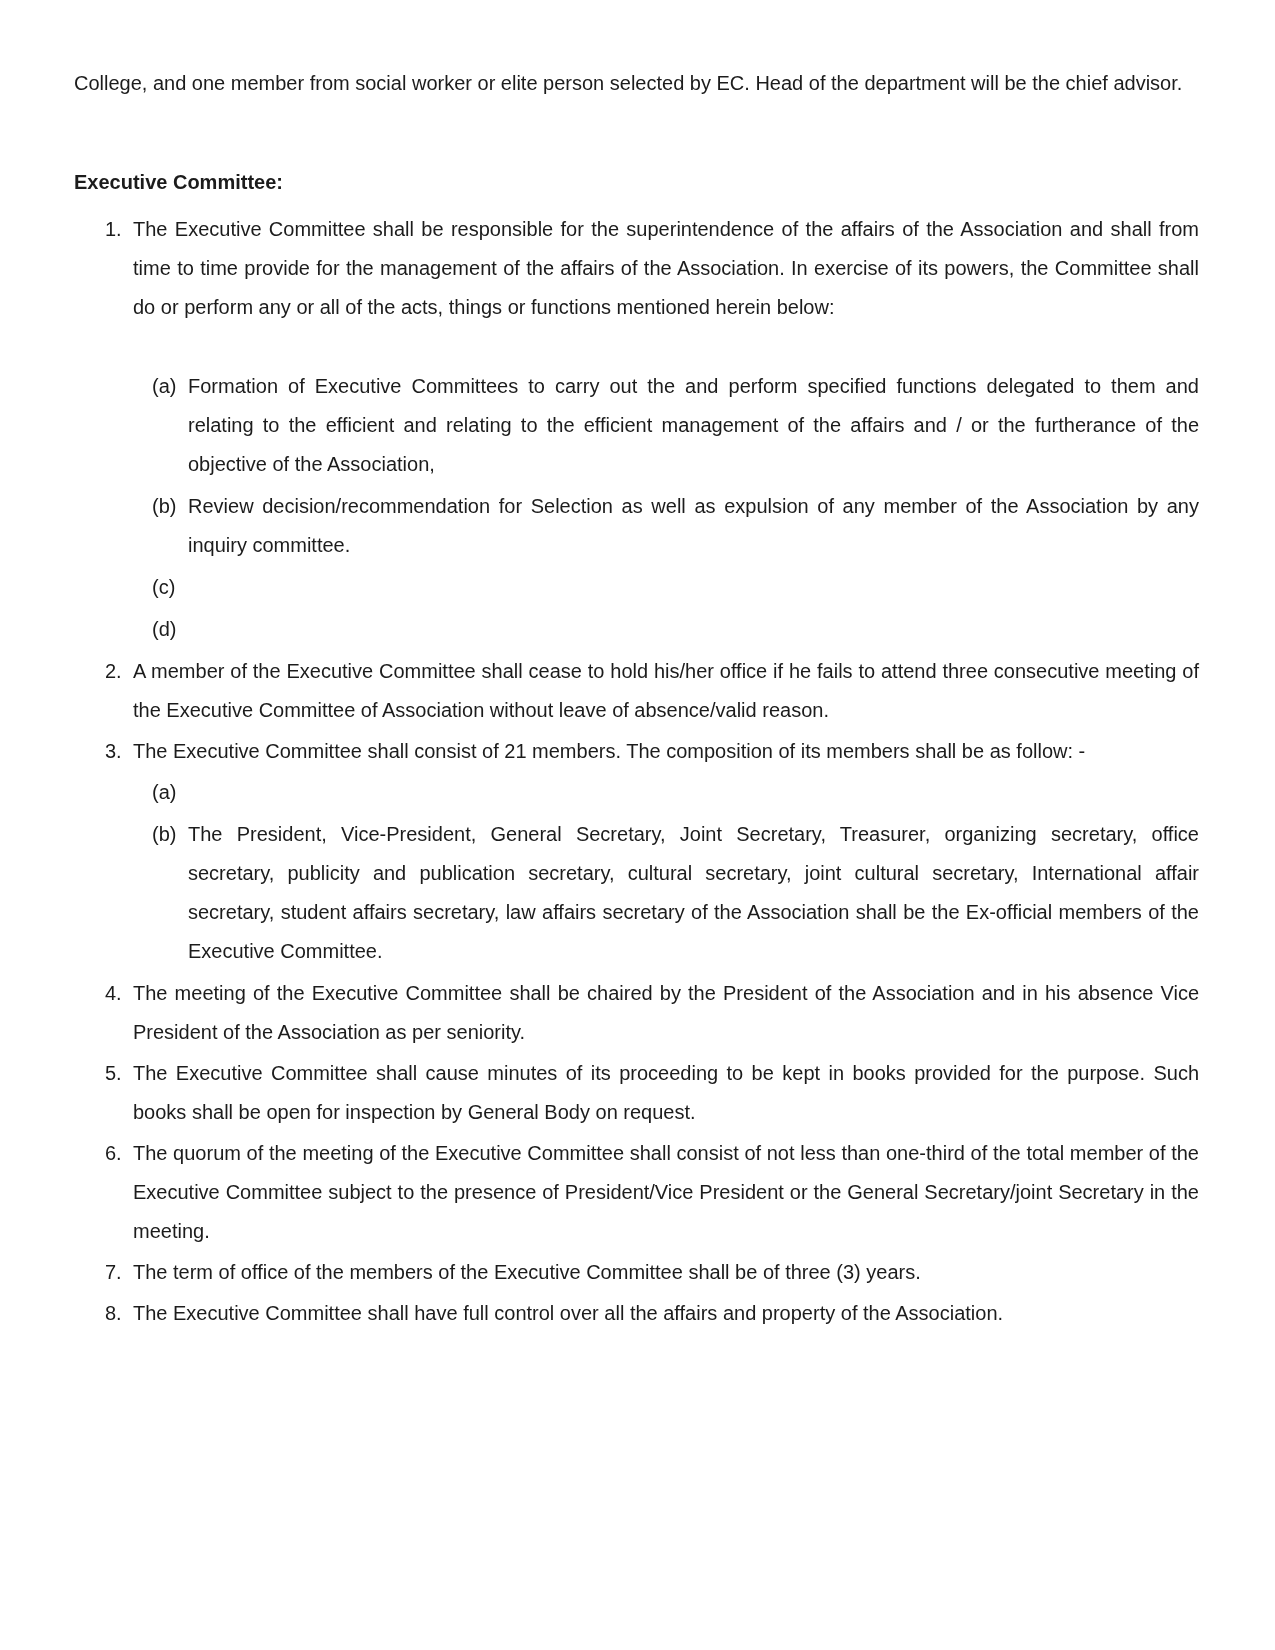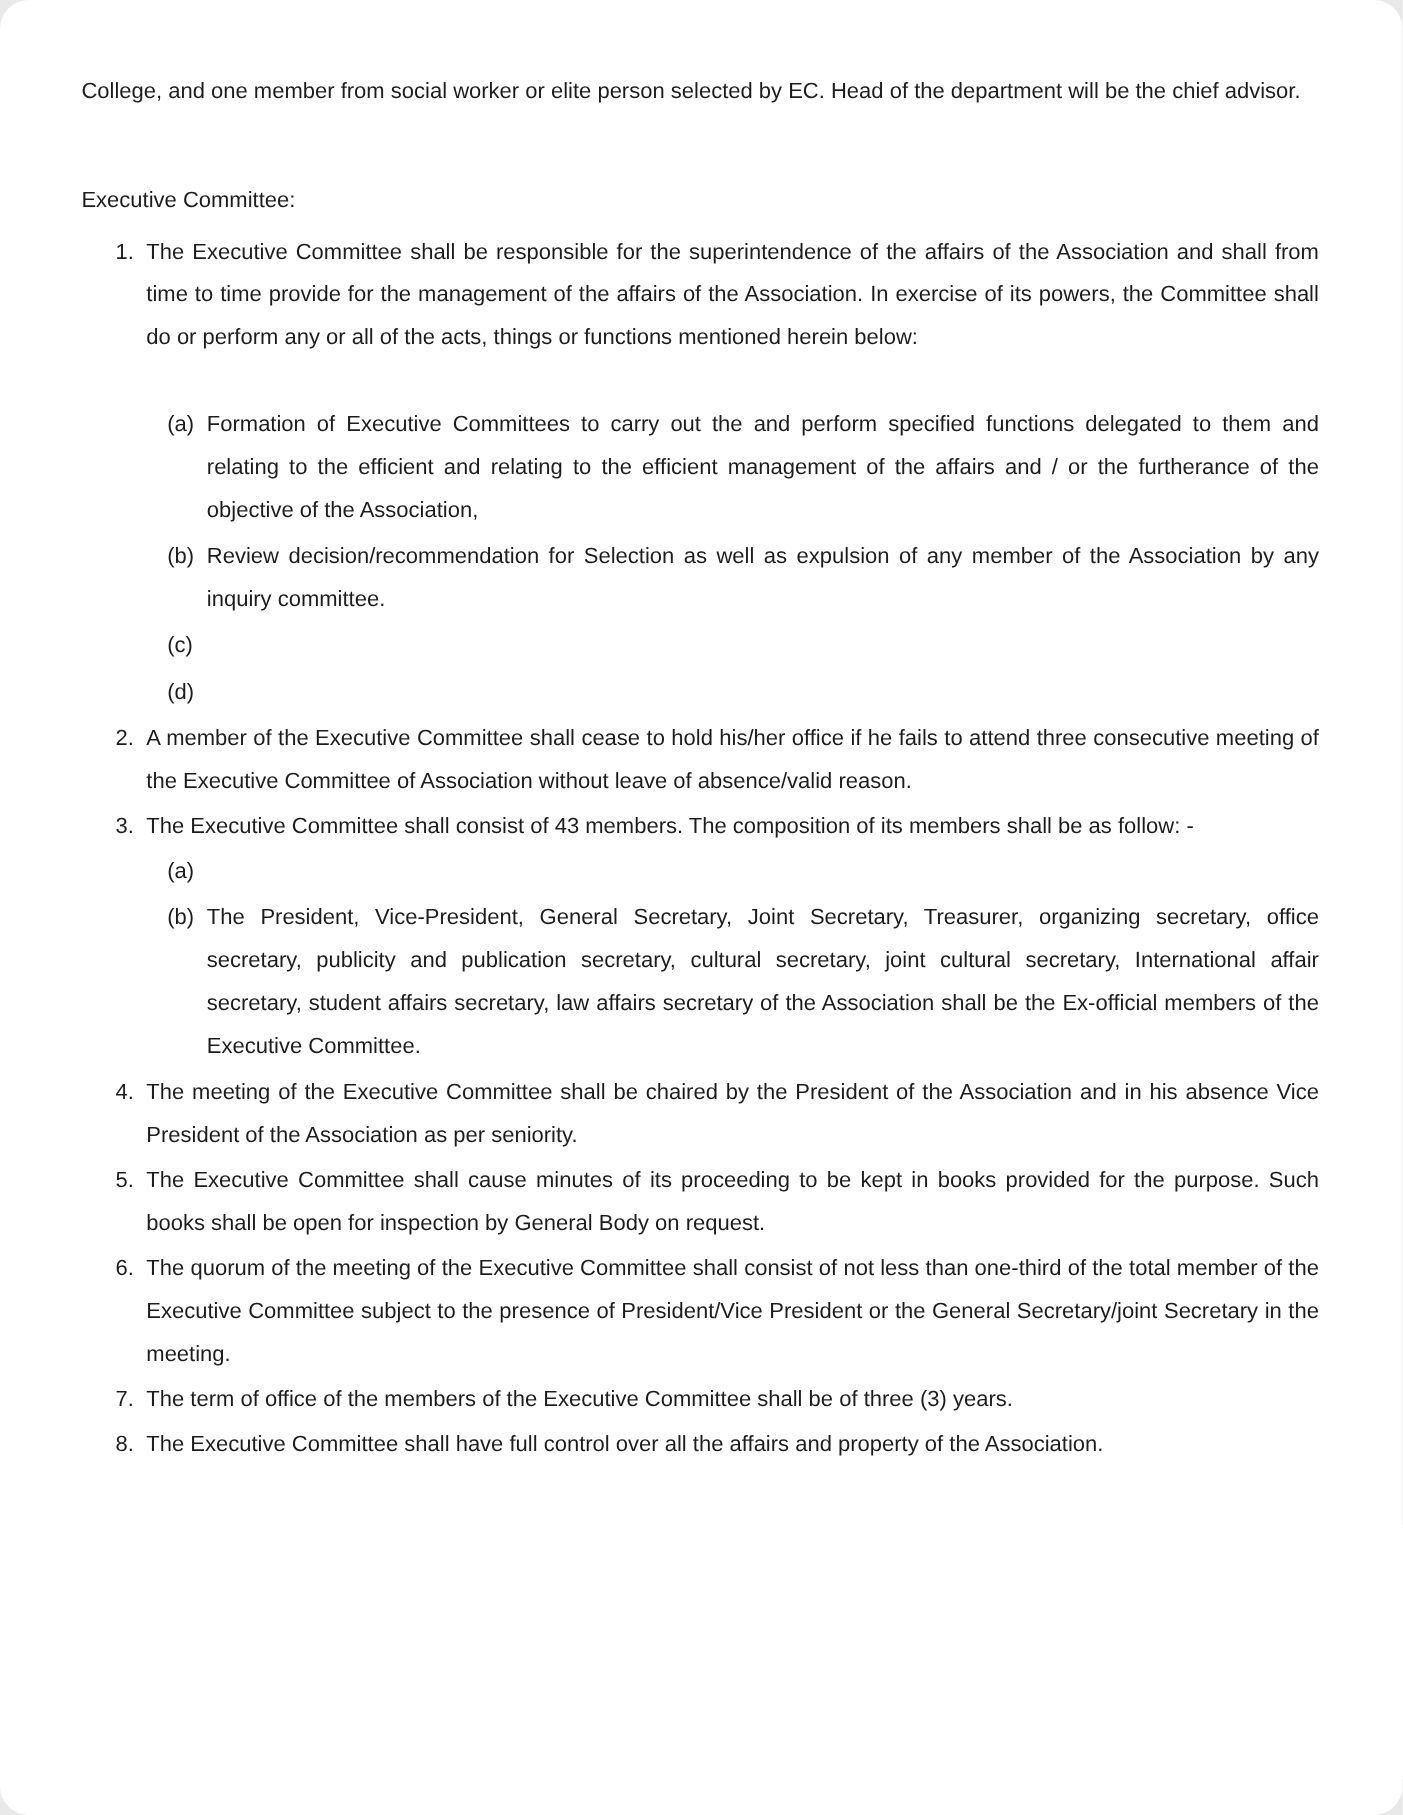--- a/index.html
+++ b/index.html
@@ -13,30 +13,29 @@
     height: 1650px;
     margin: 0 auto;
     background: #ffffff;
     color: #1c1c1c;
     font-family: "Liberation Sans", sans-serif;
     font-size: 20px;
     line-height: 39px;
     box-sizing: border-box;
     padding: 64px 76px 0 74px;
     overflow: hidden;
-    border-radius: 26px;
   }
   .intro {
     margin: 0;
     text-align: justify;
   }
   .heading {
     font-size: 20px;
     line-height: 39px;
-    font-weight: normal;
+    font-weight: bold;
     margin: 60px 0 8px 0;
   }
   .list {
     margin: 0;
   }
   .item {
     display: flex;
     margin-bottom: 2px;
   }
   .marker {
@@ -89,21 +88,21 @@
         <div class="item sub-level">
           <span class="marker">(d)</span>
         </div>
       </div>
       <div class="item item-level">
         <span class="marker">2.</span>
         <div class="body">A member of the Executive Committee shall cease to hold his/her office if he fails to attend three consecutive meeting of the Executive Committee of Association without leave of absence/valid reason.</div>
       </div>
       <div class="item item-level">
         <span class="marker">3.</span>
-        <div class="body">The Executive Committee shall consist of 43 members. The composition of its members shall be as follow: -</div>
+        <div class="body">The Executive Committee shall consist of 21 members. The composition of its members shall be as follow: -</div>
       </div>
       <div class="subs">
         <div class="item sub-level">
           <span class="marker">(a)</span>
         </div>
         <div class="item sub-level">
           <span class="marker">(b)</span>
           <div class="body">The President, Vice-President, General Secretary, Joint Secretary, Treasurer, organizing secretary, office secretary, publicity and publication secretary, cultural secretary, joint cultural secretary, International affair secretary, student affairs secretary, law affairs secretary of the Association shall be the Ex-official members of the Executive Committee.</div>
         </div>
       </div>

